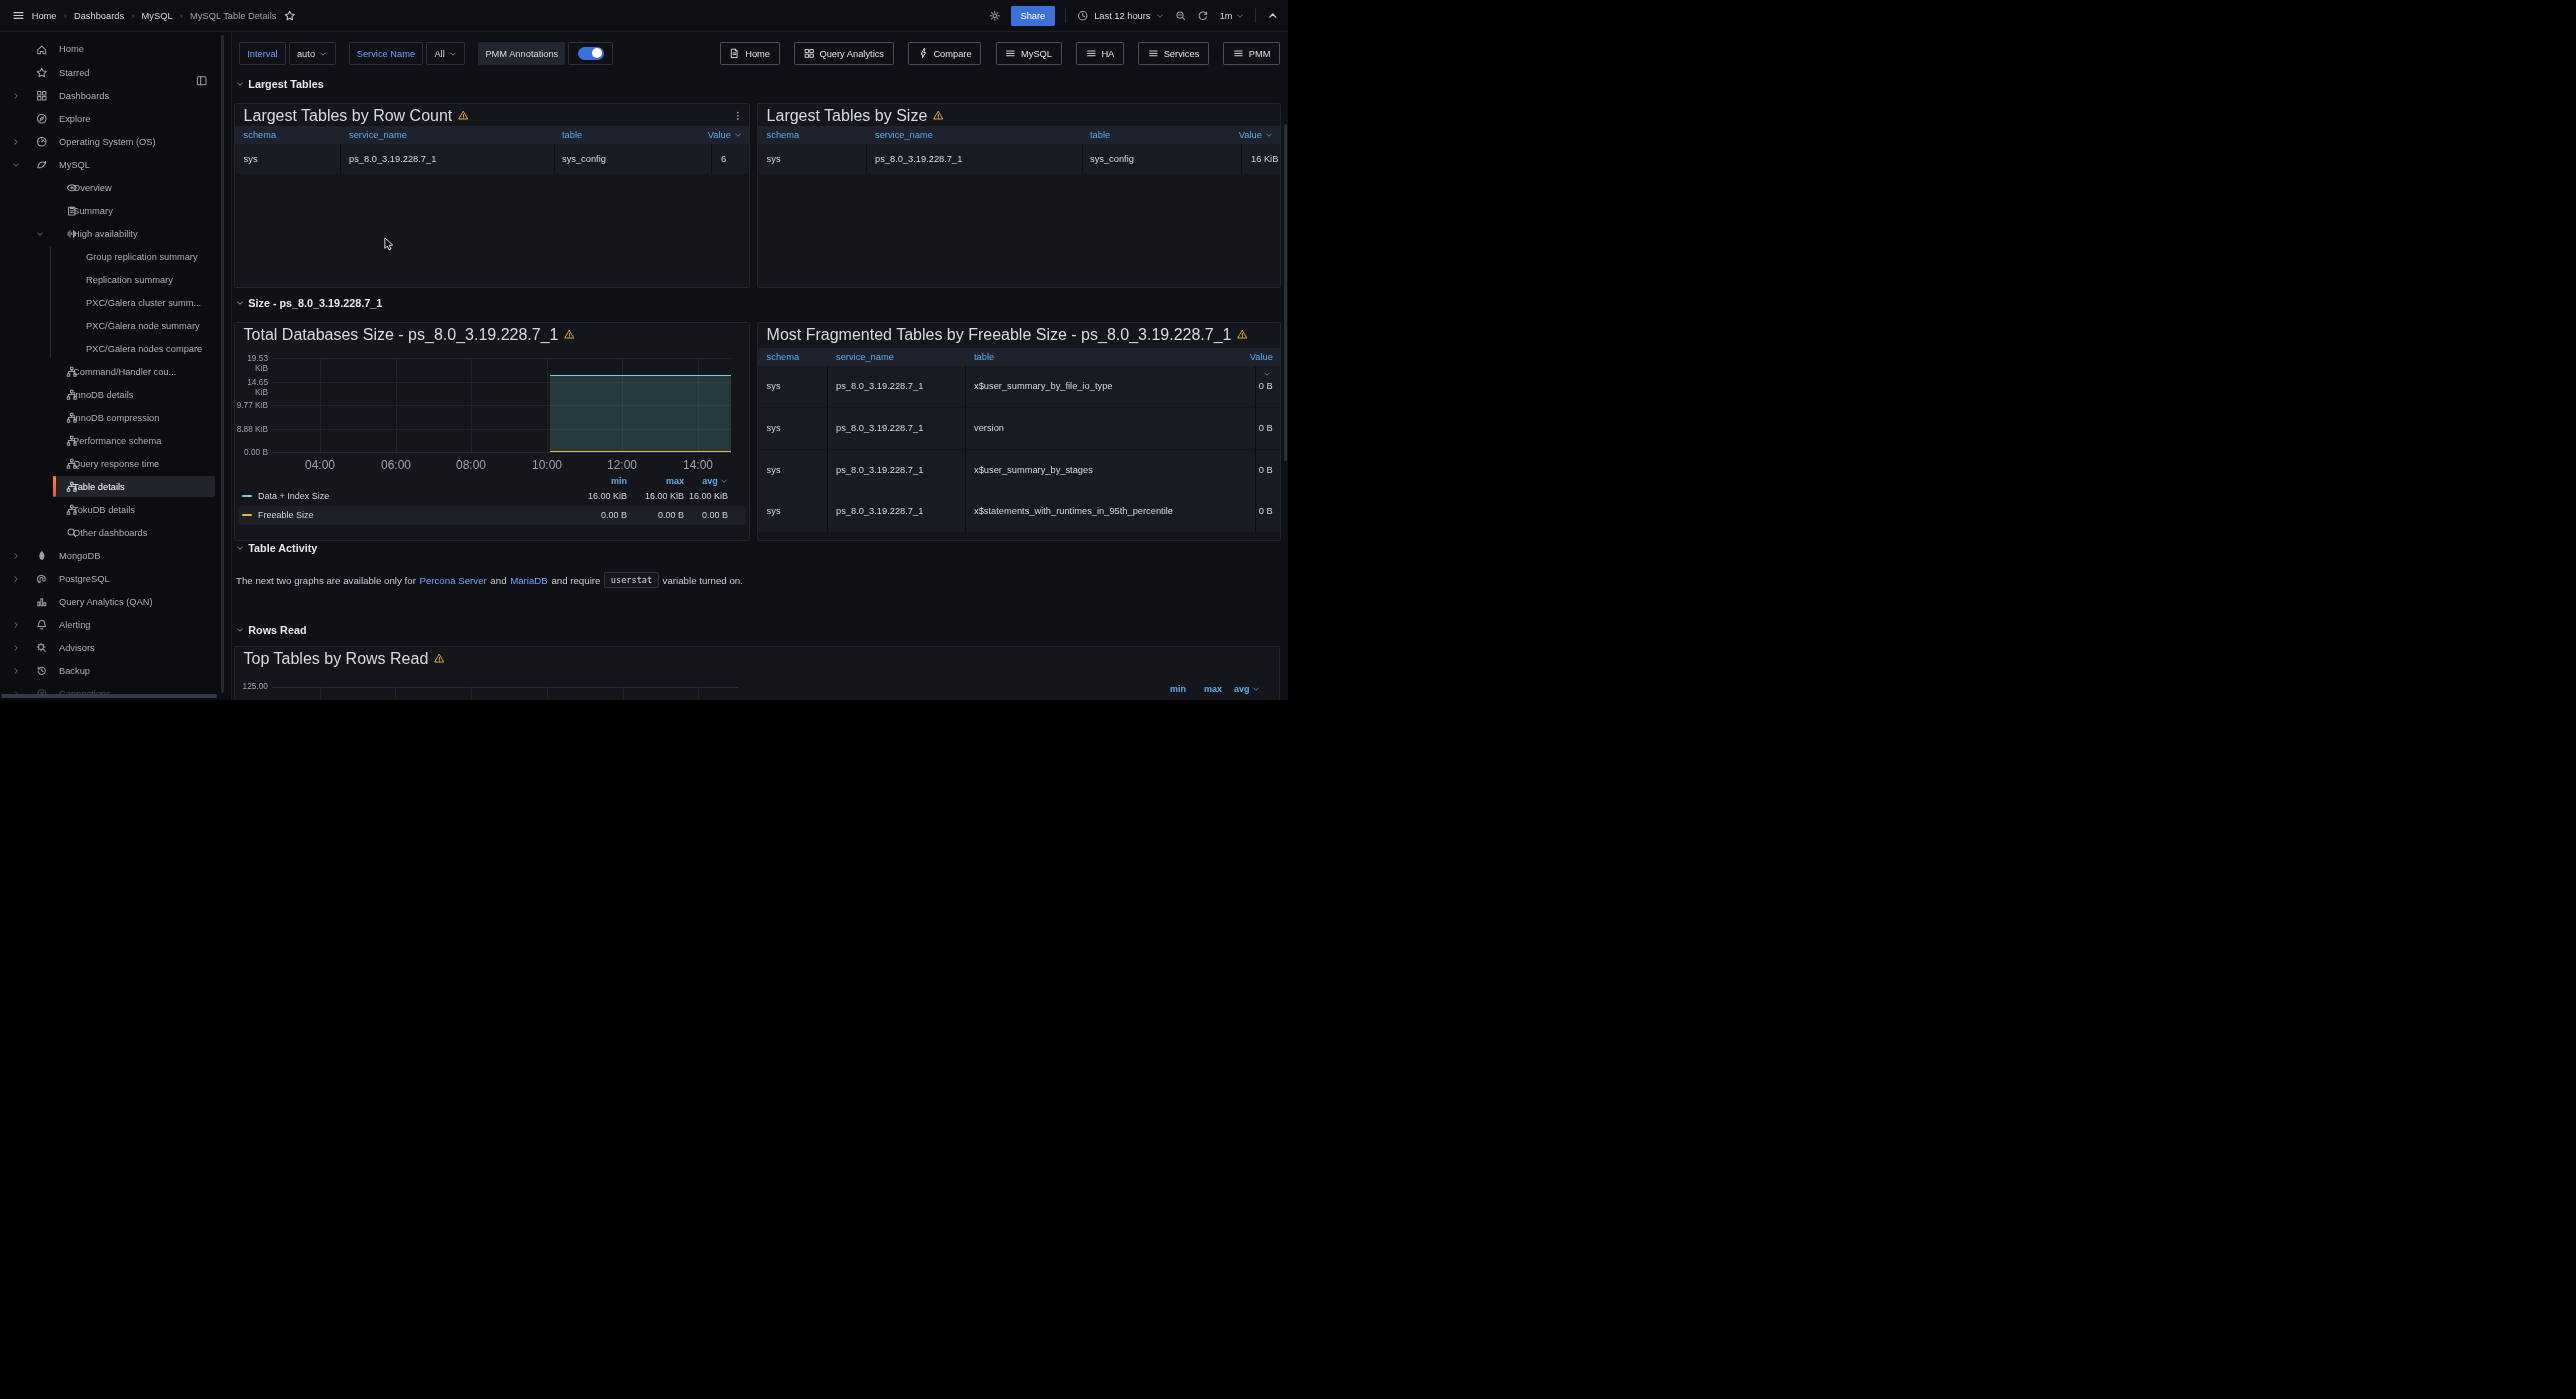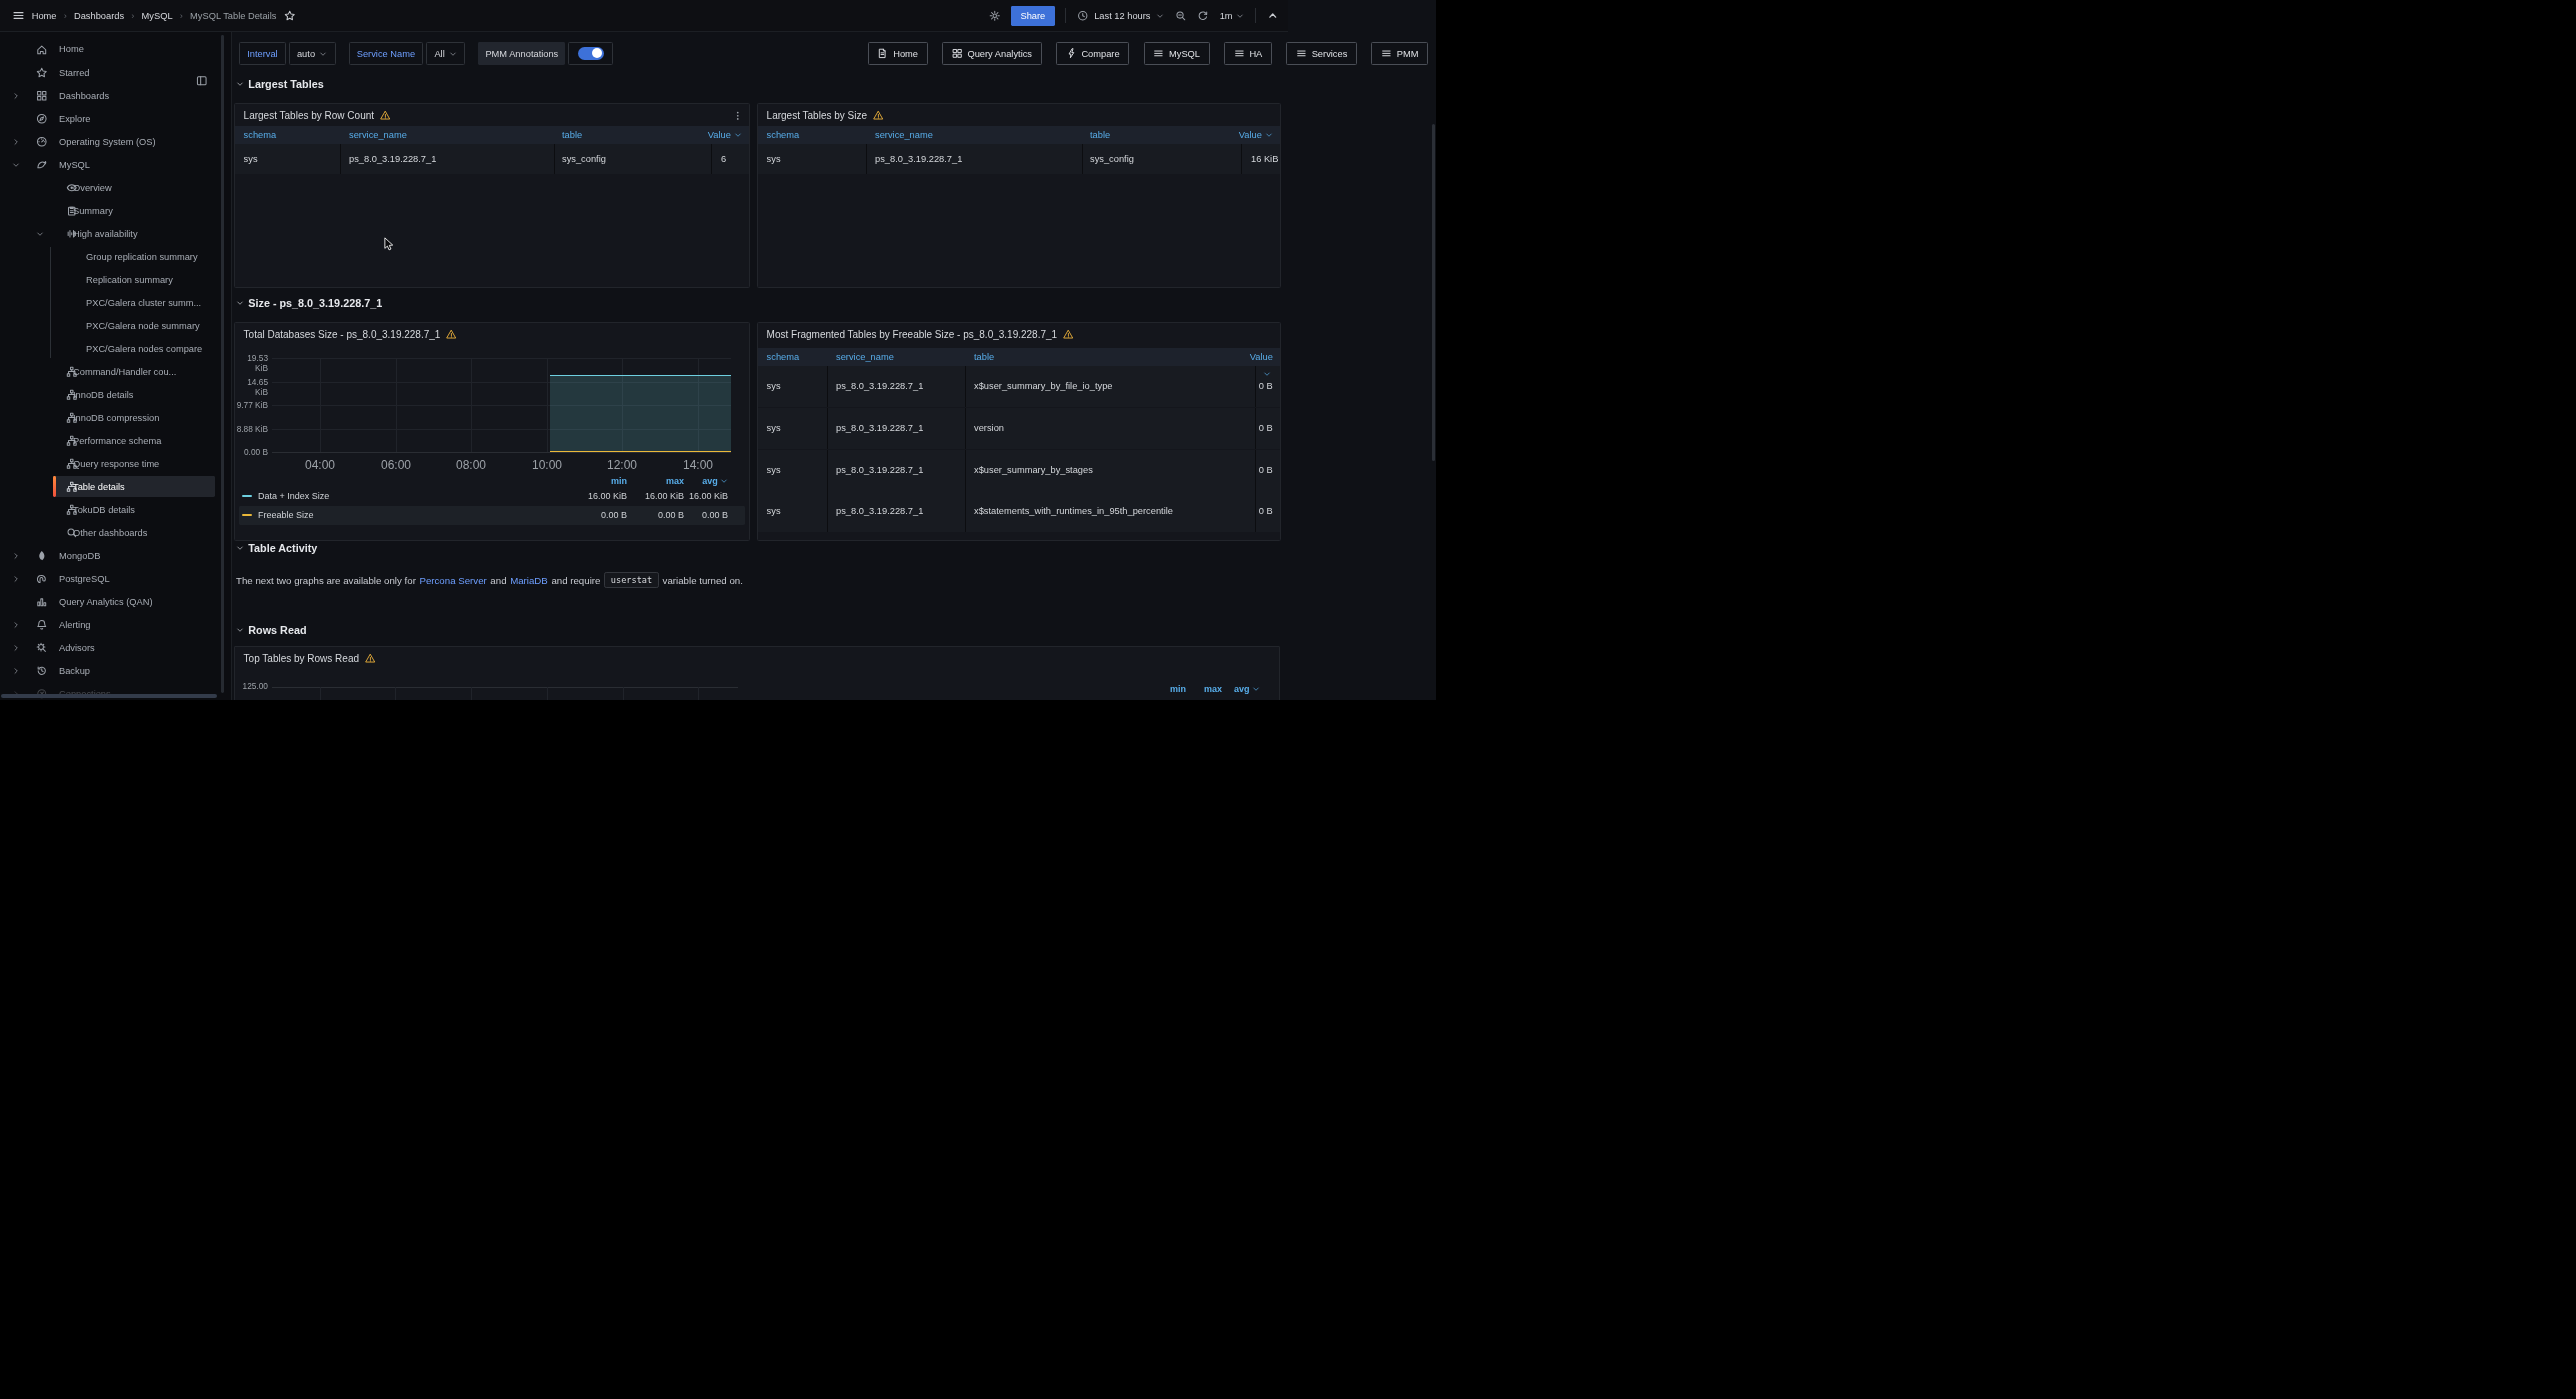--- a/index.html
+++ b/index.html
@@ -4,21 +4,21 @@
 <style>
   :root{
     --bg:#0f1116; --side:#0c0d11; --nav:#0e0f13; --panel:#14161c; --pborder:#22252b;
     --thead:#1d222c; --row:#181b21; --sep:#0c0d10; --text:#d6d8dd; --text2:#9da2aa;
     --dim:#6a6e76; --blue:#58ade9; --link:#6e9fff; --orange:#f5b73d; --cyan:#6ED0E0;
     --yellow:#EAB839; --accent:#3d71d9; --box:#2e3238; --btnb:#4a4e56; --grid:#20232a;
   }
   *{margin:0;padding:0;box-sizing:border-box;}
   html,body{background:#000;}
   body{font-family:"Liberation Sans","DejaVu Sans",sans-serif;}
-  .screen{position:relative;width:1436px;height:700px;background:var(--bg);overflow:hidden;color:var(--text);}
+  .screen{position:relative;width:1288px;height:700px;background:var(--bg);overflow:hidden;color:var(--text);}
   .icon{display:inline-flex;flex:none;width:11.5px;height:11.5px;color:var(--text2);}
   .icon svg{width:100%;height:100%;}
 
   
   .topnav{position:absolute;left:0;top:0;width:1288px;height:32px;background:var(--nav);border-bottom:0.7px solid #1c1f24;display:flex;align-items:center;z-index:30;}
   .topnav .left{display:flex;align-items:center;gap:7.2px;padding-left:11.5px;}
   .crumb{font-size:9.3px;color:var(--text);cursor:pointer;}
   .crumb.current{color:#9aa0a6;}
   .crumb-sep{color:#5c6066;font-size:9.3px;}
   .topnav .right{margin-left:auto;display:flex;align-items:center;gap:10.8px;padding-right:10px;}
@@ -54,21 +54,21 @@
   .navbtn{height:23px;border:0.7px solid var(--btnb);border-radius:1.4px;background:transparent;display:flex;align-items:center;gap:5px;padding:0 8.6px;font-size:9.3px;color:#dfe1e5;cursor:pointer;}
   .navbtn .icon{color:#dfe1e5;width:10.8px;height:10.8px;}
   .toggle-box{width:45px;justify-content:center;}
   .toggle{width:26px;height:13px;border-radius:6.5px;background:var(--accent);position:relative;}
   .toggle .knob{position:absolute;right:1.4px;top:1.4px;width:10px;height:10px;border-radius:50%;background:#fff;}
 
   
   .section-h{position:absolute;display:flex;align-items:center;gap:4.3px;font-size:10.8px;font-weight:600;color:#e6e8ec;cursor:pointer;}
   .section-h .chev-sm{color:#c9ccd1;}
   .panel{position:absolute;background:var(--panel);border:0.7px solid var(--pborder);border-radius:1.4px;}
-  .p-title{position:absolute;left:8.6px;top:0;height:23px;display:flex;align-items:center;gap:5.8px;font-size:10px;color:#d7dade;}
+  .p-title{position:absolute;left:8.6px;top:0;height:23px;display:flex;align-items:center;gap:5.8px;font-size:16px;color:#d7dade;}
   .warn{display:inline-flex;width:10.8px;height:10.8px;color:var(--orange);}
   .warn svg{width:100%;height:100%;}
   .kebab{position:absolute;right:5.8px;top:5.8px;width:11.5px;height:11.5px;color:var(--text2);cursor:pointer;}
 
   
   .thead-row{position:absolute;left:0;right:0;background:var(--thead);}
   .th{position:absolute;font-size:9.3px;color:var(--blue);font-weight:500;line-height:18.7px;cursor:pointer;display:flex;align-items:center;gap:2.9px;}
   .trow{position:absolute;left:0;right:0;background:var(--row);}
   .tcell{position:absolute;font-size:9.3px;color:#d4d7db;white-space:nowrap;overflow:hidden;}
   .vsep{position:absolute;top:0;bottom:0;width:1.4px;background:var(--sep);}

